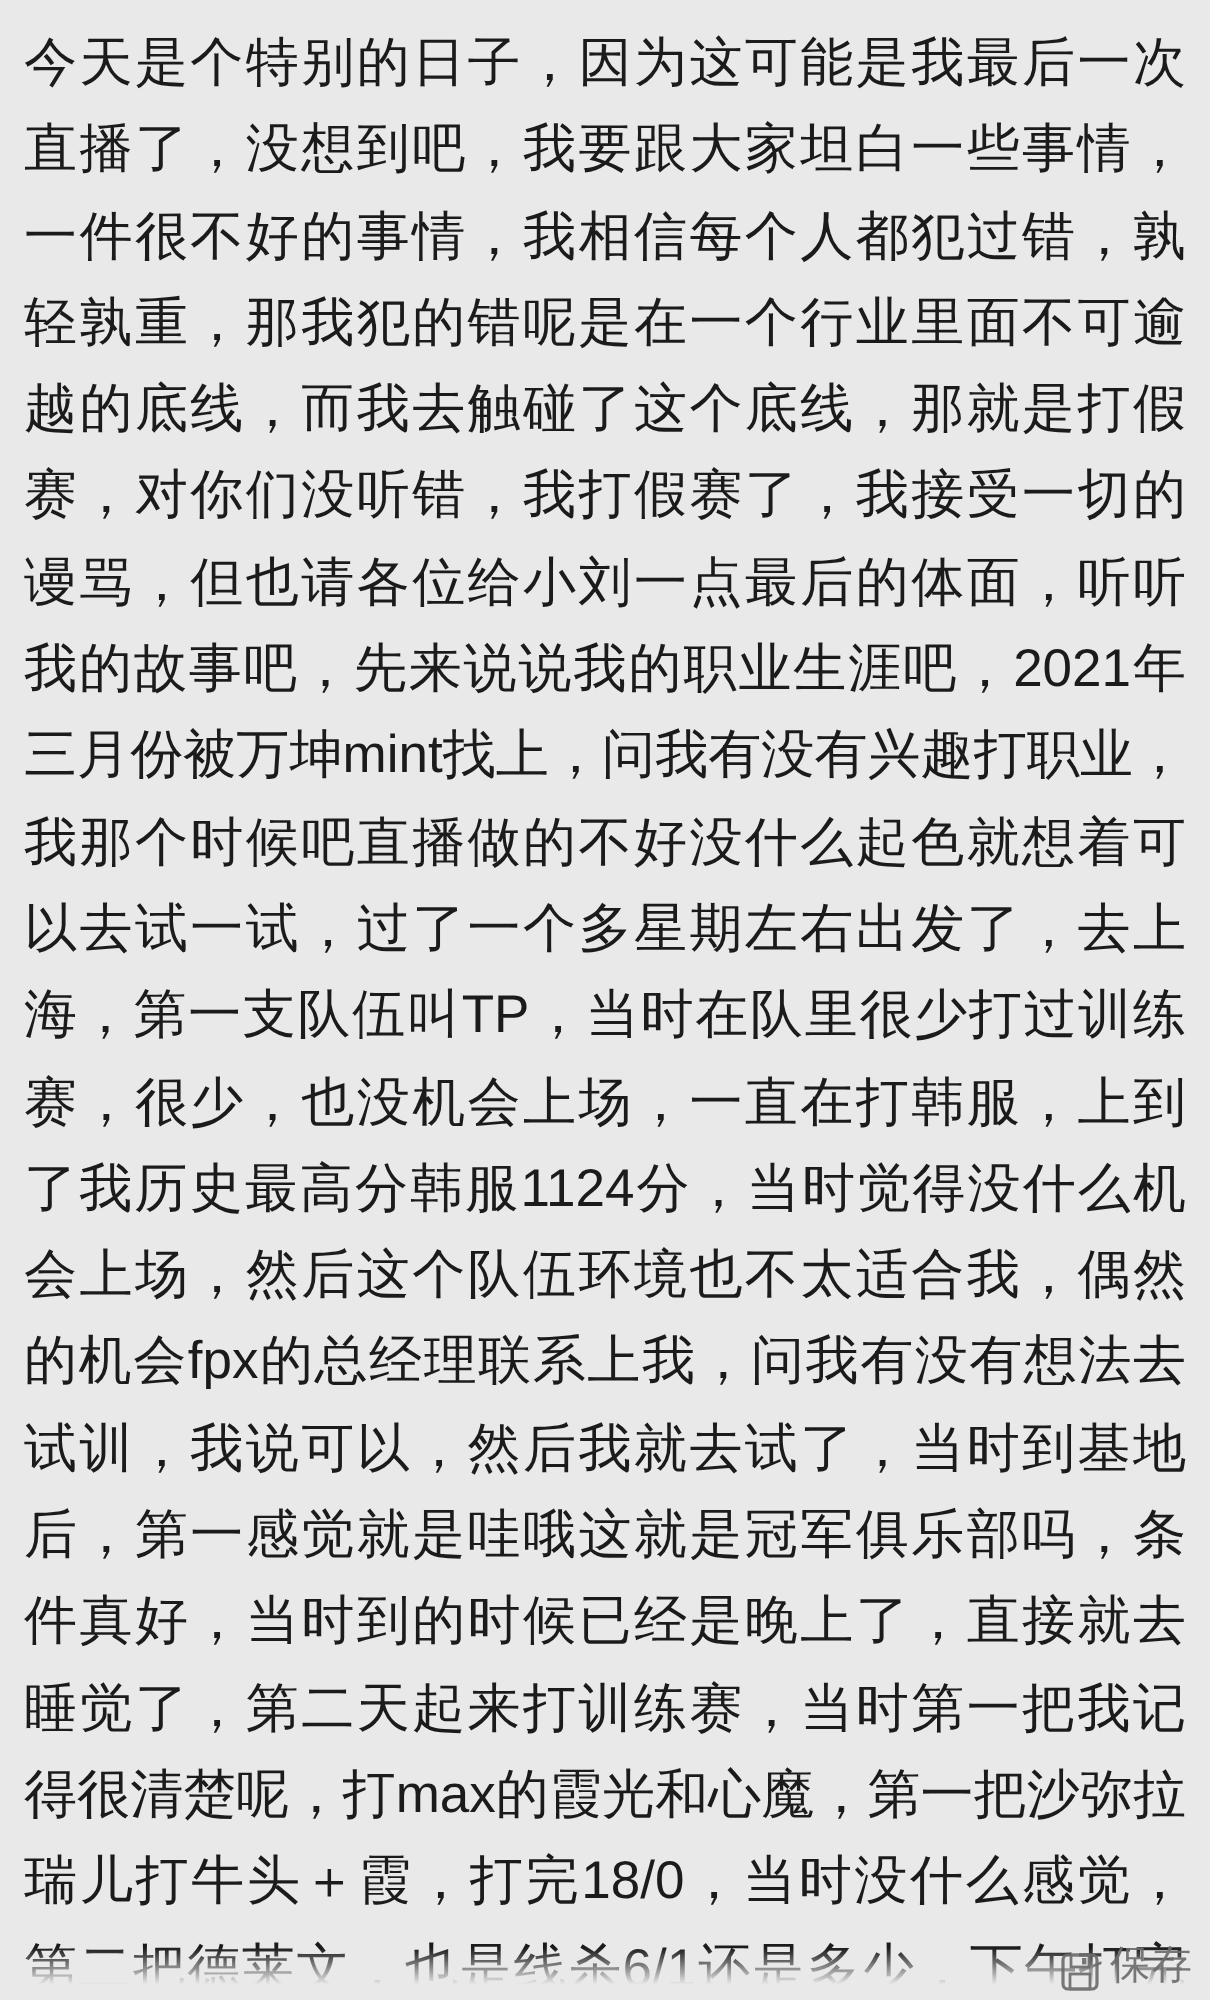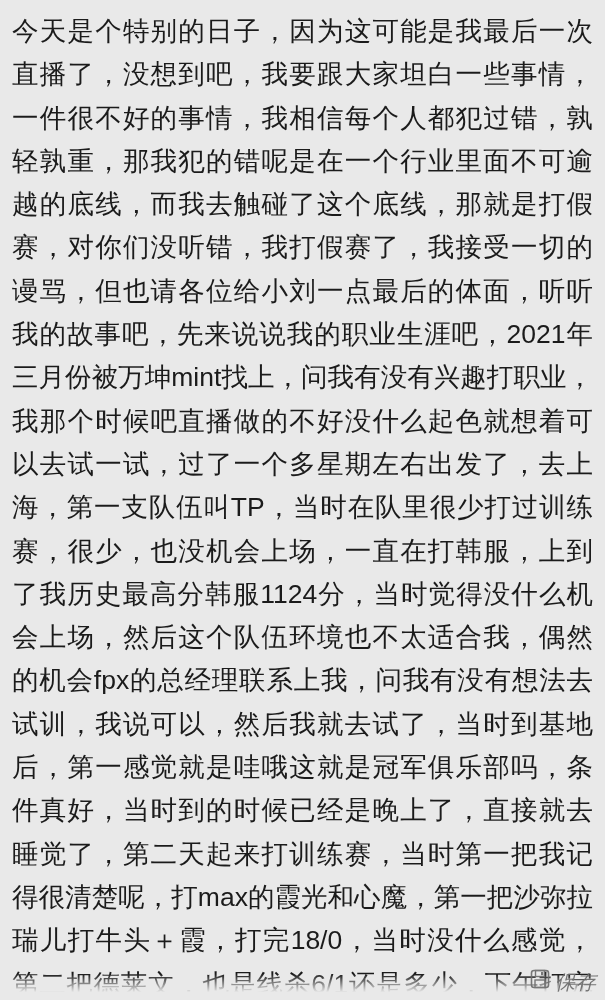--- a/index.html
+++ b/index.html
@@ -38,24 +38,23 @@
     text-justify: inter-ideograph;
     font-family: "Liberation Sans", "DejaVu Sans", sans-serif;
     font-weight: 400;
     word-break: break-all;
   }
   #watermark {
     position: absolute;
     right: 8px;
     bottom: 4px;
     display: flex;
-    align-items: flex-start;
+    align-items: flex-end;
     gap: 5px;
     opacity: 0.92;
-    font-style: italic;
   }
   #watermark .wm-icon {
     width: 20px;
     height: 20px;
     position: relative;
     display: inline-block;
   }
   #watermark .wm-icon svg {
     display: block;
   }

